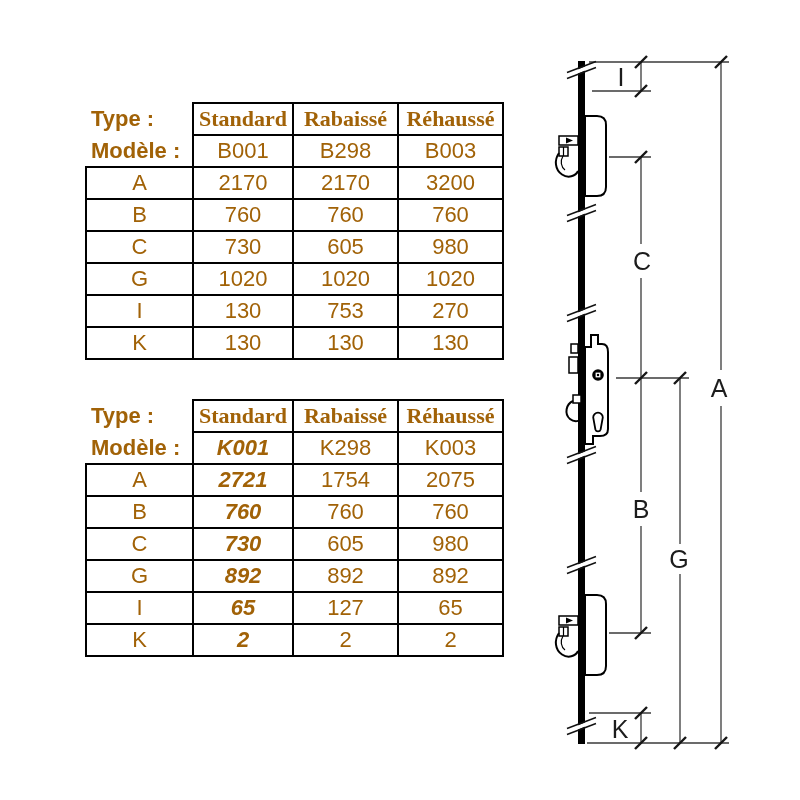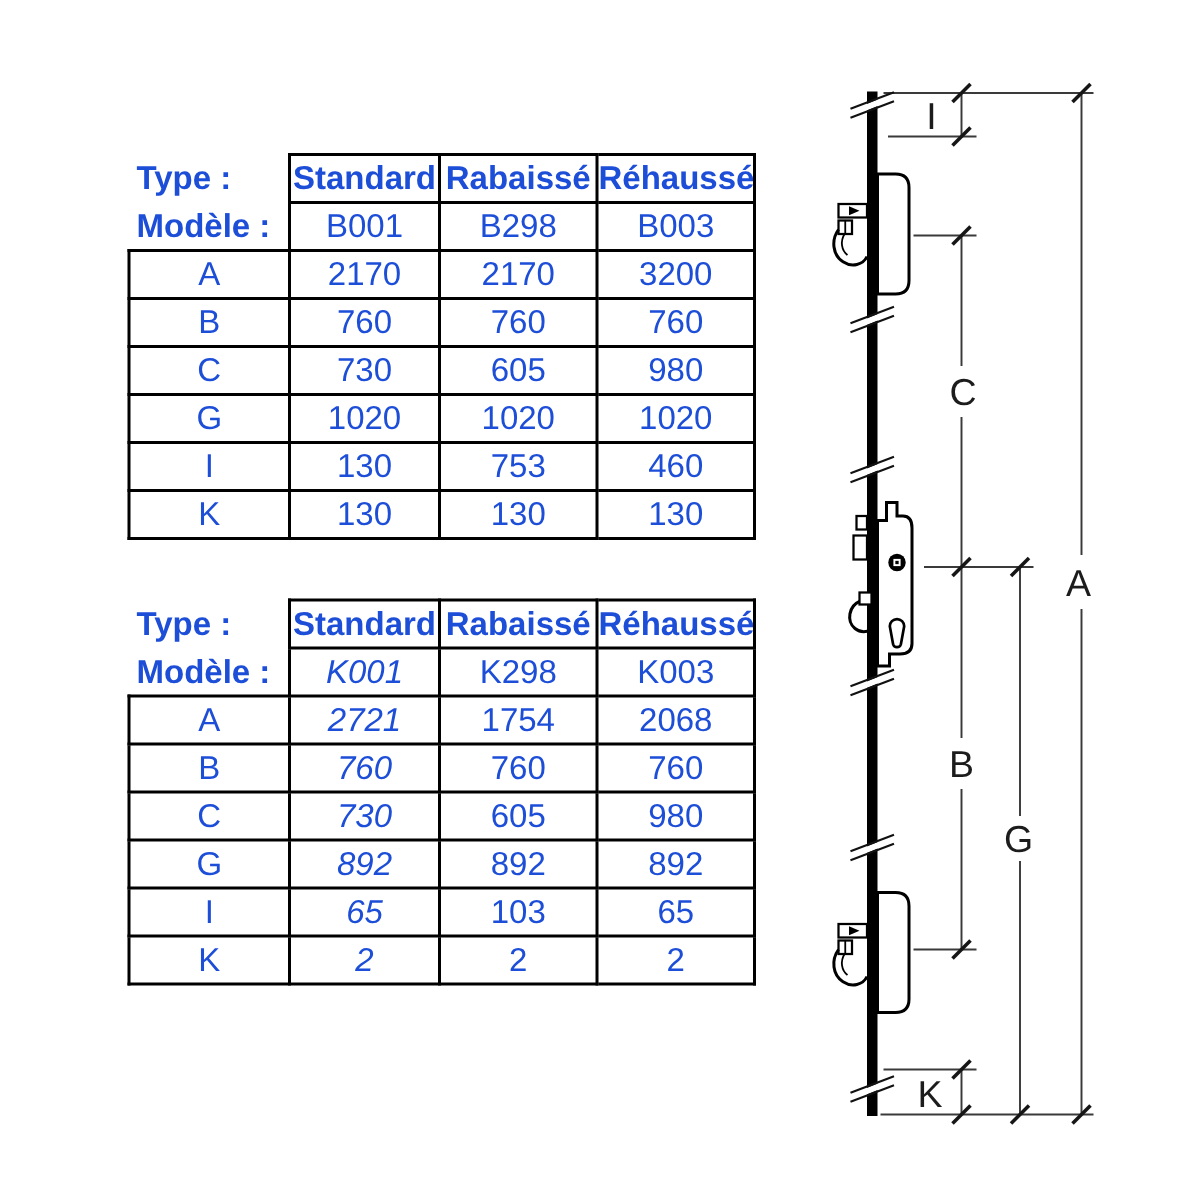--- a/index.html
+++ b/index.html
@@ -1,25 +1,25 @@
 <!DOCTYPE html>
 <html><head>
 <meta charset="utf-8">
 <style>
   html,body{margin:0;padding:0;background:#ffffff;}
   .canvas{position:relative;width:800px;height:800px;background:#ffffff;overflow:hidden;
           font-family:"Liberation Sans", sans-serif;color:#000;}
   table.spec{border-collapse:collapse;table-layout:fixed;position:absolute;
-             font-family:"Liberation Sans", sans-serif;font-size:22px;color:#1d4ed8;}
+             font-family:"Liberation Sans", sans-serif;font-size:22px;color:#a16207;}
   table.spec td{border:2px solid #000;text-align:center;padding:0;height:30px;line-height:30px;
                 vertical-align:middle;overflow:hidden;white-space:nowrap;}
   table.spec td.plain{border:none;text-align:left;padding-left:5px;font-weight:700;}
-  table.spec td.hdr{font-weight:700;}
+  table.spec td.hdr{font-weight:700;font-family:Liberation Serif, serif;}
   table.t1 td.std{font-weight:400;}
-  table.t2 td.std{font-weight:400;font-style:italic;}
+  table.t2 td.std{font-weight:700;font-style:italic;}
   .t1{left:85px;top:102px;width:417px;}
   .t2{left:85px;top:399px;width:417px;}
   svg text{font-family:"Liberation Sans", sans-serif;font-size:25px;fill:#1c1c1c;}
   .thin{stroke:#3a3a3a;stroke-width:1.3;}
   .tick{stroke:#161616;stroke-width:2.4;}
   .part{stroke:#000;stroke-width:2;fill:#fff;}
   .part-thin{stroke:#000;stroke-width:1.5;fill:#fff;}
   .blade{stroke:#000;stroke-width:2;fill:none;}
   .blade-in{stroke:#000;stroke-width:1.2;fill:none;}
   .brk{stroke:#111;stroke-width:1.4;}
@@ -71,21 +71,21 @@
     <tr>
       <td>G</td>
       <td class="std">1020</td>
       <td>1020</td>
       <td>1020</td>
     </tr>
     <tr>
       <td>I</td>
       <td class="std">130</td>
       <td>753</td>
-      <td>460</td>
+      <td>270</td>
     </tr>
     <tr>
       <td>K</td>
       <td class="std">130</td>
       <td>130</td>
       <td>130</td>
     </tr>
   </tbody>
     </table>
 
@@ -106,21 +106,21 @@
     <tr>
       <td class="plain">Modèle :</td>
       <td class="std">K001</td>
       <td>K298</td>
       <td>K003</td>
     </tr>
     <tr>
       <td>A</td>
       <td class="std">2721</td>
       <td>1754</td>
-      <td>2068</td>
+      <td>2075</td>
     </tr>
     <tr>
       <td>B</td>
       <td class="std">760</td>
       <td>760</td>
       <td>760</td>
     </tr>
     <tr>
       <td>C</td>
       <td class="std">730</td>
@@ -129,21 +129,21 @@
     </tr>
     <tr>
       <td>G</td>
       <td class="std">892</td>
       <td>892</td>
       <td>892</td>
     </tr>
     <tr>
       <td>I</td>
       <td class="std">65</td>
-      <td>103</td>
+      <td>127</td>
       <td>65</td>
     </tr>
     <tr>
       <td>K</td>
       <td class="std">2</td>
       <td>2</td>
       <td>2</td>
     </tr>
   </tbody>
     </table>

